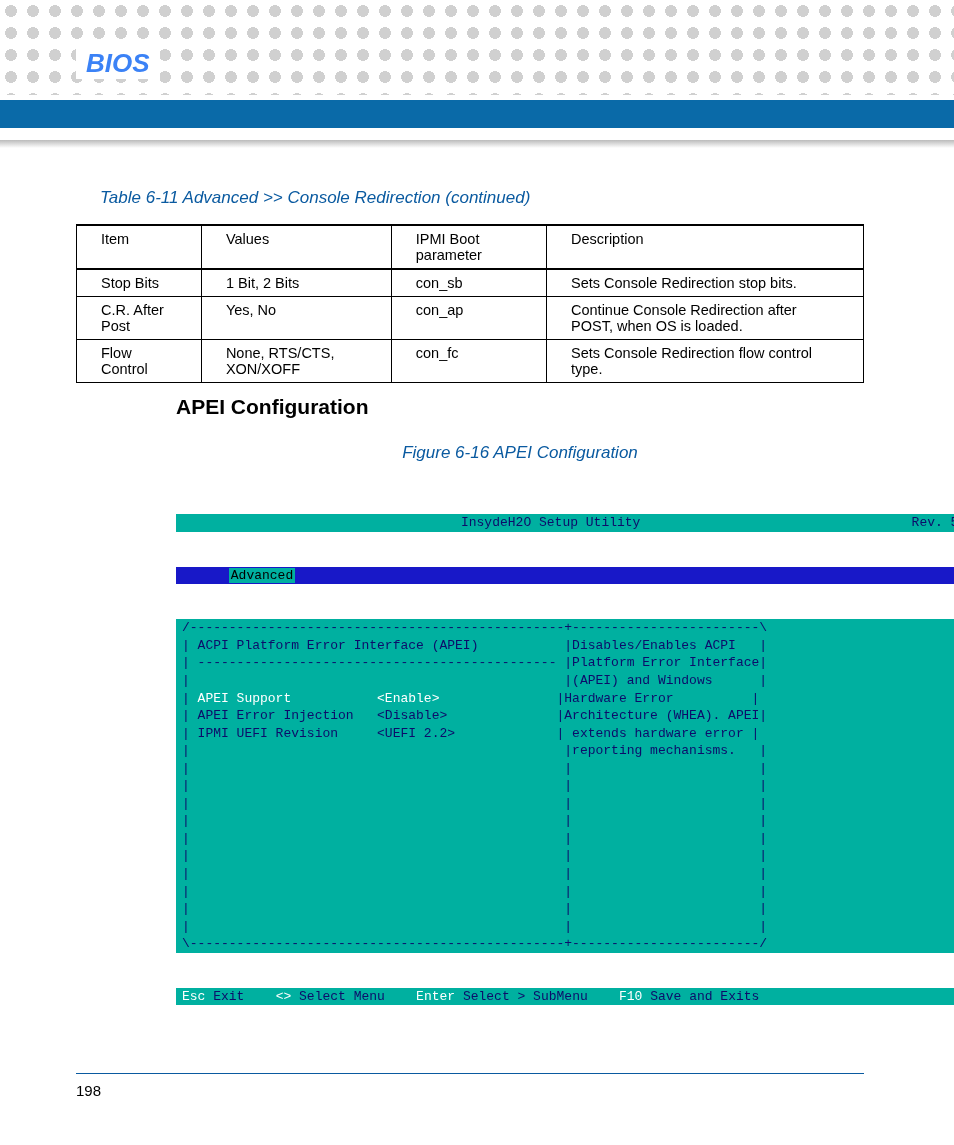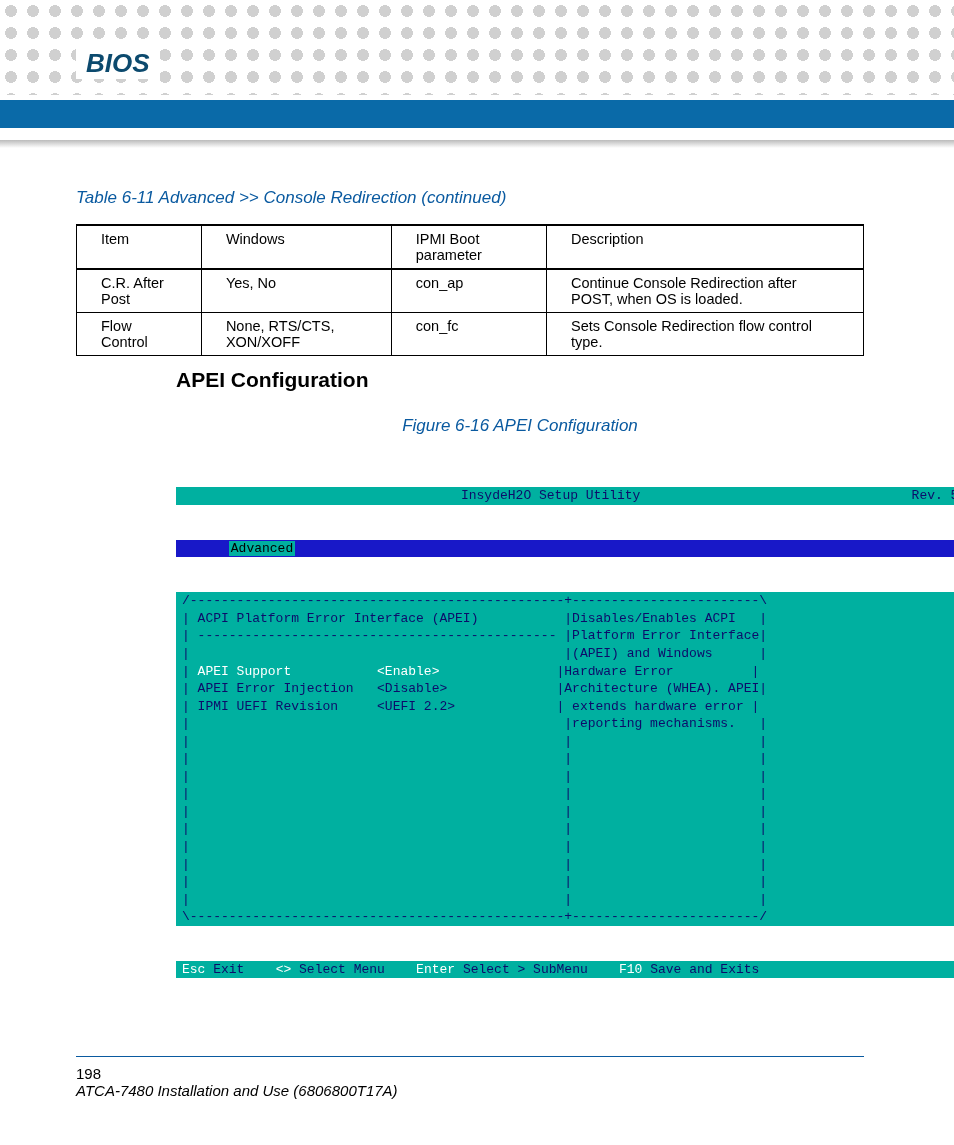--- a/index.html
+++ b/index.html
@@ -18,21 +18,21 @@
     background-size: 22px 22px;
     background-position: 0 0;
   }
   .header-title {
     position: absolute;
     top: 48px;
     left: 76px;
     font-size: 26px;
     font-weight: bold;
     font-style: italic;
-    color: #0c4a6e;
+    color: #3b82f6;
     background: #fff;
     padding: 0 10px;
   }
   .blue-bar {
     position: absolute;
     top: 100px; left: 0; right: 0;
     height: 28px;
     background: #0a6aa8;
   }
   .grey-line {
@@ -45,20 +45,21 @@
     position: absolute;
     top: 188px;
     left: 76px;
     right: 90px;
   }
   .table-caption {
     font-style: italic;
     color: #0a5aa0;
     font-size: 17px;
     margin-bottom: 16px;
+    margin-left: 24px;
   }
   table.data {
     width: 100%;
     border-collapse: collapse;
     font-size: 14.5px;
   }
   table.data th, table.data td {
     border: 1px solid #000;
     padding: 5px 24px;
     text-align: left;
@@ -125,45 +126,50 @@
     position: absolute;
     bottom: 46px;
     left: 76px;
     right: 90px;
     border-top: 1.5px solid #0a5aa0;
     padding-top: 8px;
     display: flex;
     justify-content: space-between;
     font-size: 15px;
     color: #000;
-    flex-direction: column;
   }
   .footer .doc { font-style: italic; }
 </style>
 </head>
 <body>
 
 <div class="dot-pattern"></div>
 <div class="header-title">BIOS</div>
 <div class="blue-bar"></div>
 <div class="grey-line"></div>
 
 <div class="content">
   <div class="table-caption">Table 6-11 Advanced &gt;&gt; Console Redirection (continued)</div>
 
   <table class="data">
     <thead>
       <tr>
         <th>Item</th>
-        <th>Windows</th>
+        <th>Values</th>
         <th>IPMI Boot parameter</th>
         <th>Description</th>
       </tr>
     </thead>
     <tbody>
+      <tr>
+        <td>Stop Bits</td>
+        <td>1 Bit, 2 Bits</td>
+        <td>con_sb</td>
+        <td>Sets Console Redirection stop bits.</td>
+      </tr>
       <tr>
         <td>C.R. After Post</td>
         <td>Yes, No</td>
         <td>con_ap</td>
         <td>Continue Console Redirection after POST, when OS is loaded.</td>
       </tr>
       <tr>
         <td>Flow Control</td>
         <td>None, RTS/CTS, XON/XOFF</td>
         <td>con_fc</td>
@@ -200,14 +206,13 @@
 |                                                |                        |
 |                                                |                        |
 |                                                |                        |
 \------------------------------------------------+------------------------/</div>
     <div class="bios-foot"><span class="key">Esc</span><span> Exit</span>    <span class="key">&lt;&gt;</span><span> Select Menu</span>    <span class="key">Enter</span><span> Select &gt; SubMenu</span>    <span class="key">F10</span><span> Save and Exits</span>  </div>
   </div>
 </div>
 
 <div class="footer">
   <span>198</span>
-  <span class="doc">ATCA-7480 Installation and Use (6806800T17A)</span>
 </div>
 
 </body></html>

